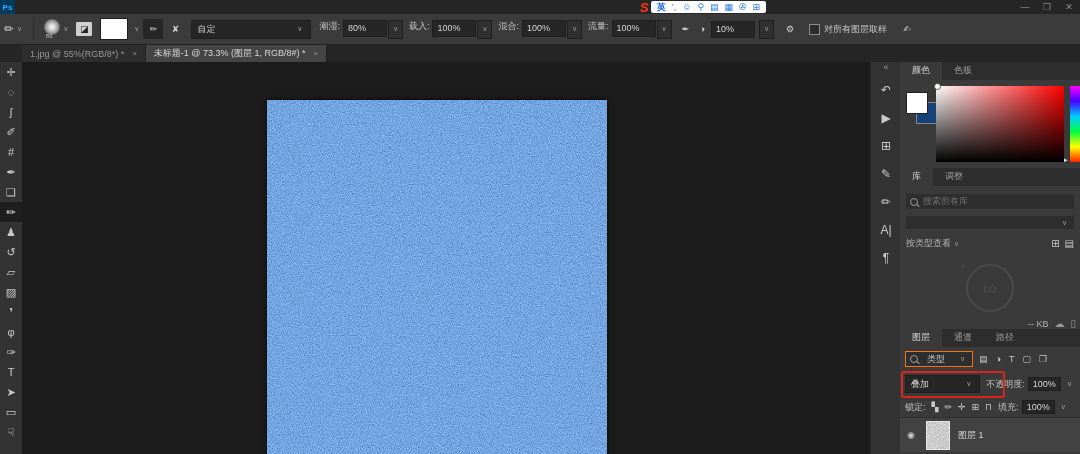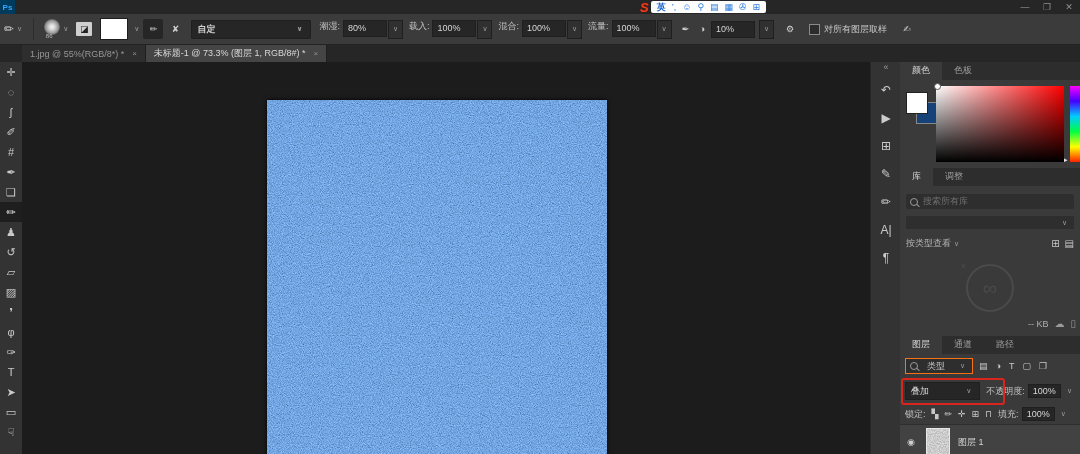--- a/index.html
+++ b/index.html
@@ -21,21 +21,21 @@
   .tool-chip{display:flex;align-items:center;padding:0 4px;}
   .glyph{color:#d0d0d0;}
   .chev{color:#9a9a9a;font-size:7px;margin:0 3px;}
   .brush-preview{width:16px;height:16px;border-radius:50%;background:radial-gradient(circle,#e8e8e8 15%,#9a9a9a 55%,#3b3b3b 80%);margin-left:6px;}
   .brush-size{font-size:6px;color:#bdbdbd;text-align:center;margin-top:-2px;}
   .panel-toggle{width:16px;height:14px;background:#cfcfcf;color:#222;font-size:9px;display:flex;align-items:center;justify-content:center;border-radius:1px;margin:0 5px;}
   .swatch-white{width:26px;height:20px;background:#ffffff;border:1px solid #1e1e1e;margin:0 3px;}
   .opt-btn{width:20px;height:20px;display:flex;align-items:center;justify-content:center;border-radius:2px;margin:0 1px;}
   .opt-btn.pressed{background:#262626;}
   .dropdown{background:#262626;border:1px solid #1f1f1f;height:17px;display:flex;align-items:center;justify-content:space-between;padding:0 5px;border-radius:1px;}
-  .preset-dd{width:108px;margin:12px 5px;font-weight:bold;}
+  .preset-dd{width:108px;margin:12px 5px;}
   .opt-field{display:flex;align-items:flex-start;margin:0 3px;white-space:nowrap;}
   .opt-field .lbl{color:#c2c2c2;margin-right:3px;}
   .opt-field .val{background:#262626;border:1px solid #1f1f1f;min-width:34px;height:15px;display:flex;align-items:center;padding:0 4px;color:#d6d6d6;}
   .chev-btn{background:#303030;border:1px solid #1f1f1f;width:13px;height:17px;display:flex;align-items:center;justify-content:center;margin-left:1px;}
   .checkbox{width:9px;height:9px;border:1px solid #8a8a8a;background:#2c2c2c;margin:0 4px 0 8px;}
   .opt-label{white-space:nowrap;color:#c8c8c8;}
   
   .tabbar{position:absolute;left:0;top:45px;width:1080px;height:17px;background:#262626;display:flex;align-items:flex-end;padding-left:22px;box-sizing:border-box;}
   .doc-tab{height:17px;display:flex;align-items:center;padding:0 8px;background:#2e2e2e;color:#969696;border-right:1px solid #1f1f1f;white-space:nowrap;font-size:9px;}
   .doc-tab.active{background:#454545;color:#d8d8d8;}
@@ -72,21 +72,21 @@
   .lib-search .ph{color:#6f6f6f;}
   .lib-dd{margin:7px 6px 0 6px;height:13px;background:#2e2e2e;display:flex;align-items:center;justify-content:flex-end;padding:0 4px;color:#8a8a8a;font-size:7px;}
   .lib-view{margin:8px 6px 0 6px;display:flex;align-items:center;color:#b5b5b5;}
   .lib-view .grids{margin-left:auto;display:flex;gap:5px;color:#c9c9c9;font-size:10px;}
   .cc-mark{position:relative;margin:14px auto 0 auto;width:44px;height:44px;border:2px solid #4a4a4a;border-radius:50%;display:flex;align-items:center;justify-content:center;color:#4a4a4a;font-size:20px;}
   .cc-x{position:absolute;left:-8px;top:-4px;font-size:8px;color:#4a4a4a;}
   .lib-status{display:flex;align-items:center;justify-content:flex-end;gap:6px;padding:6px 4px 0 0;color:#b0b0b0;}
   .cloud-ic{color:#9a9a9a;font-size:10px;}
   .trash-ic{color:#9a9a9a;font-size:10px;}
   
-  .layers-tabs{margin-top:7px;}
+  .layers-tabs{}
   .filter-row{display:flex;align-items:center;padding:4px 5px 3px 5px;gap:6px;}
   .type-dd{background:#2e2e2e;border:1px solid #f97316;height:14px;display:flex;align-items:center;gap:4px;padding:0 4px;width:58px;color:#c5c5c5;}
   .type-dd .chev{margin-left:auto;}
   .filter-ics{display:flex;gap:8px;color:#c9c9c9;font-size:9px;}
   .blend-row{position:relative;display:flex;align-items:center;padding:5px 5px 4px 5px;gap:6px;}
   .blend-dd{background:#262626;border:1px solid #1f1f1f;width:88px;height:16px;display:flex;align-items:center;justify-content:space-between;padding:0 5px;color:#d6d6d6;}
   .annotation{position:absolute;left:1px;top:1px;width:100px;height:23px;border:2px solid #d9251d;border-radius:3px;pointer-events:none;}
   .opacity{display:flex;align-items:center;gap:3px;white-space:nowrap;color:#c2c2c2;}
   .opacity .val{background:#262626;border:1px solid #1f1f1f;padding:1px 4px;color:#d6d6d6;}
   .lock-row{display:flex;align-items:center;gap:6px;padding:3px 5px;color:#c2c2c2;white-space:nowrap;}

